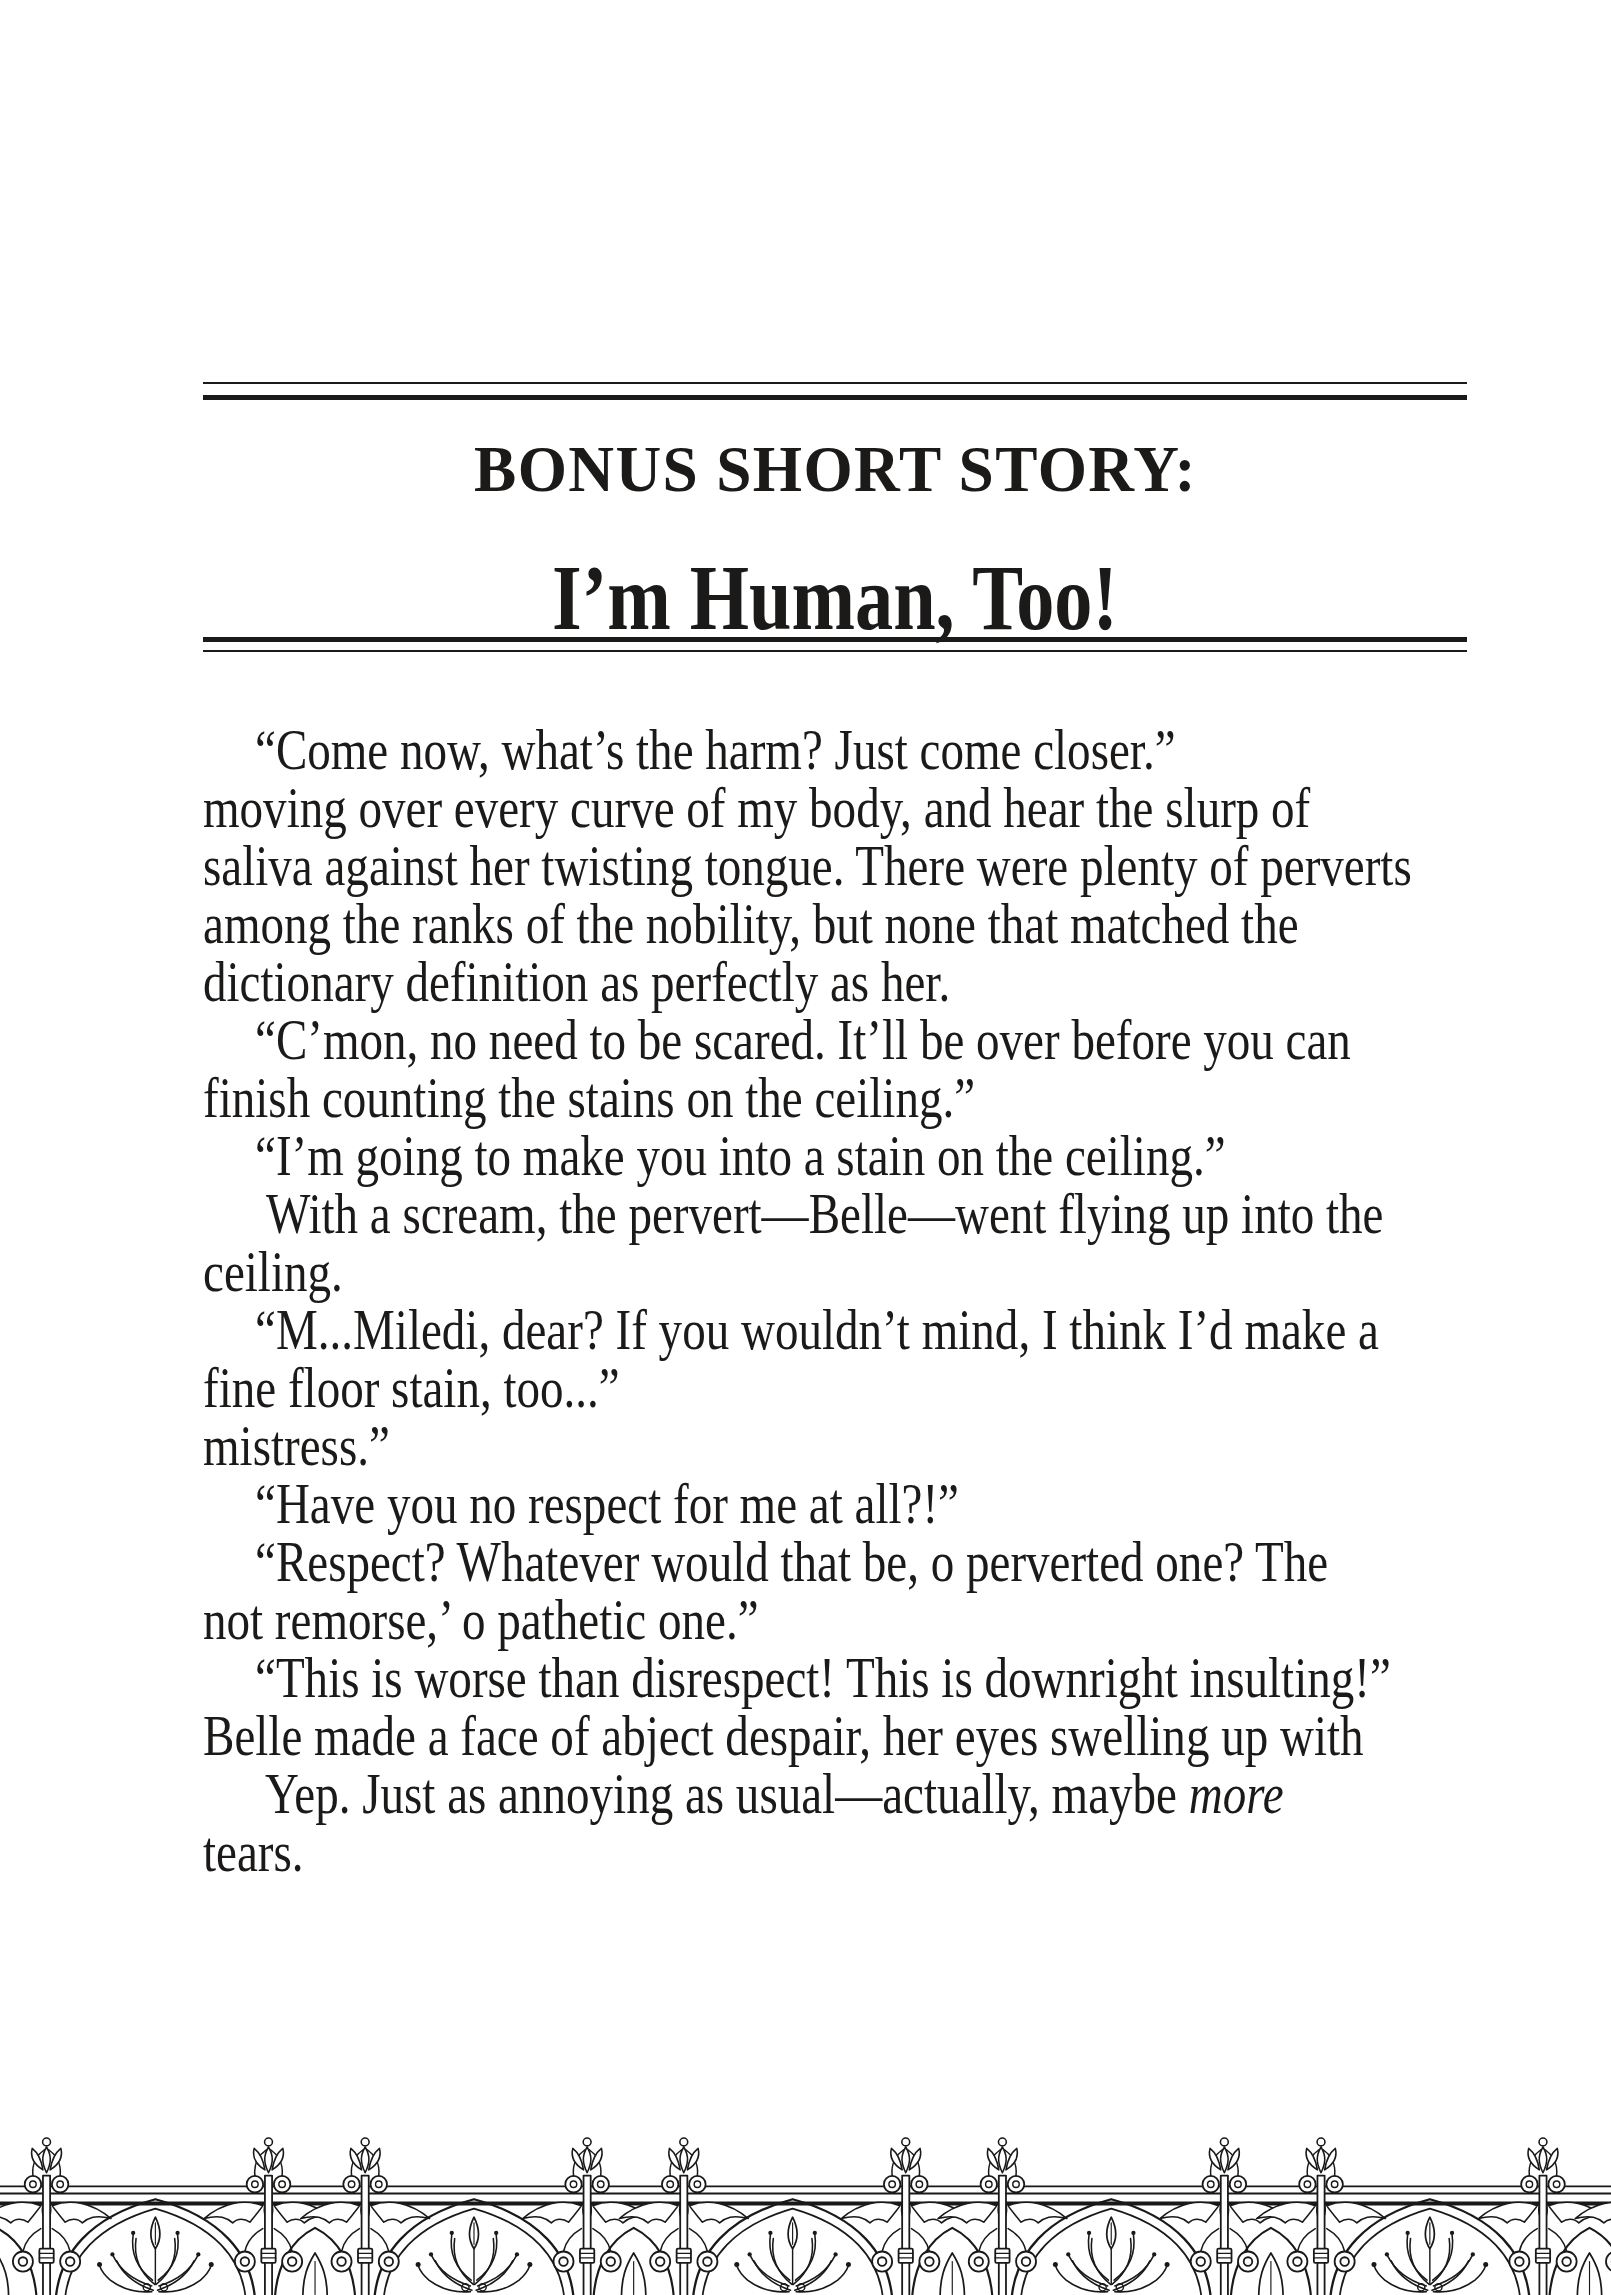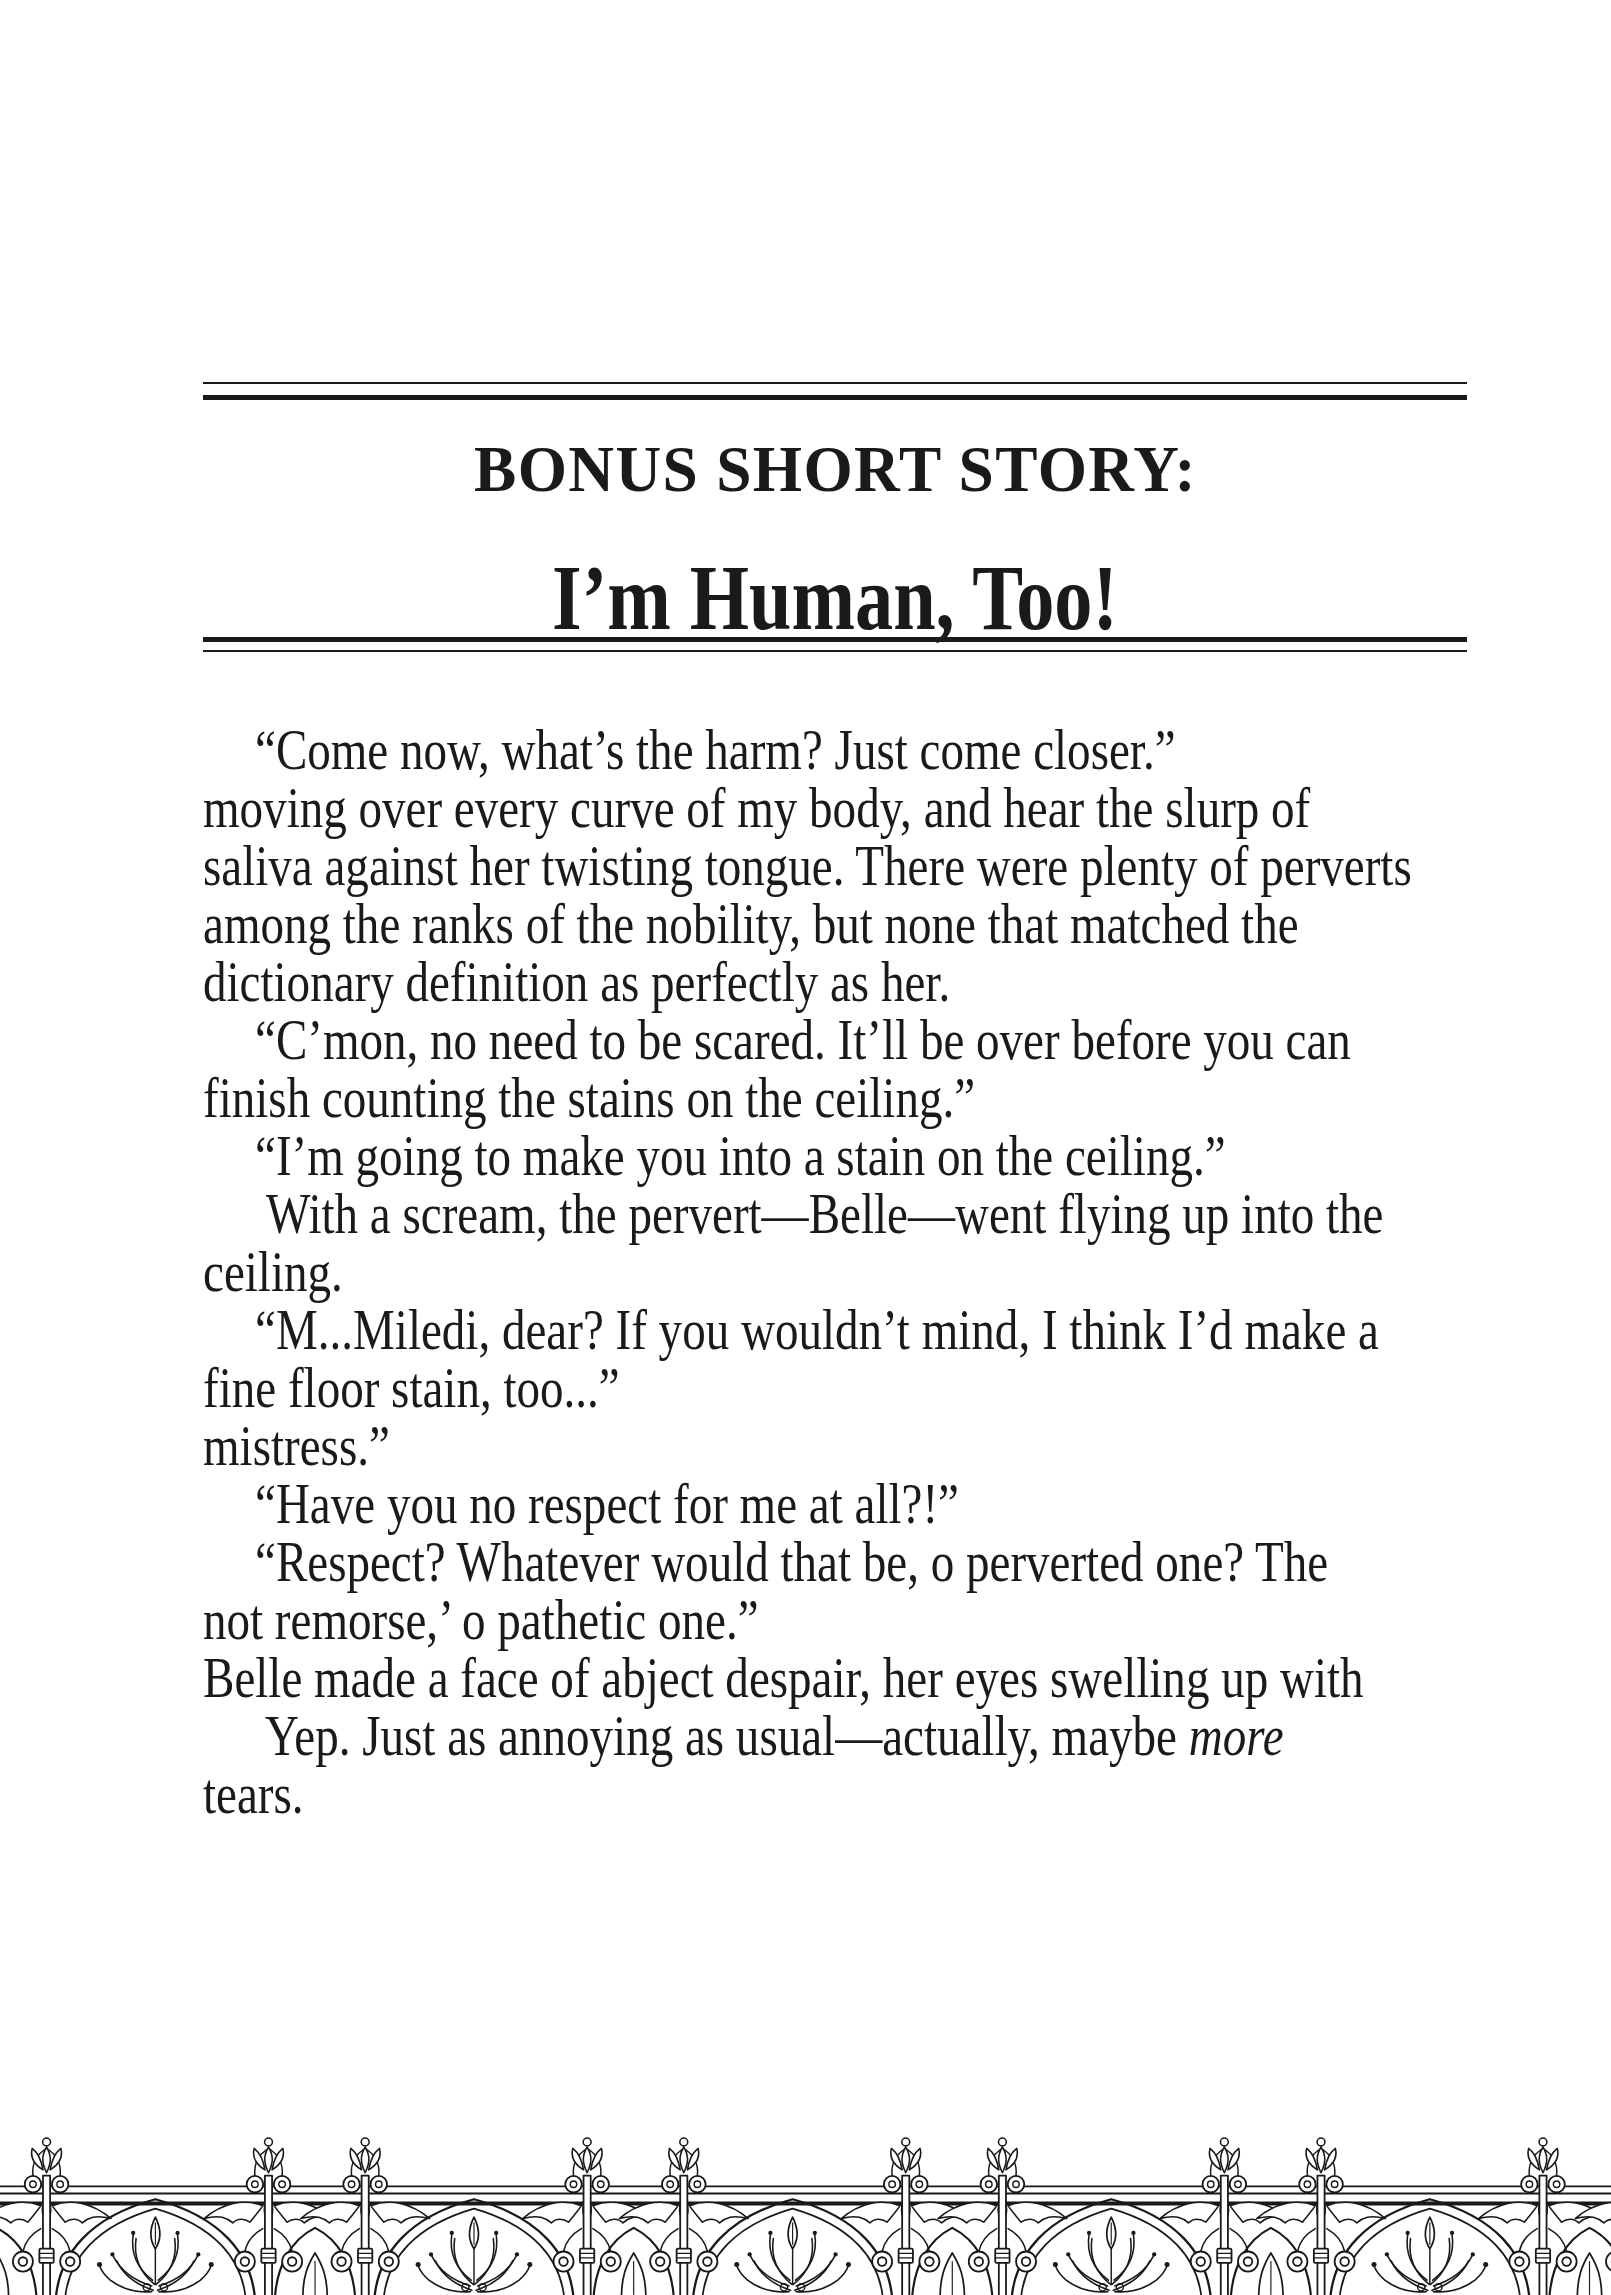--- a/index.html
+++ b/index.html
@@ -70,20 +70,21 @@
       <div class="line"><span class="ink"><span>finish counting the stains on the ceiling.”</span></span></div>
       <div class="line indent"><span class="ink"><span>“I’m going to make you into a stain on the ceiling.”</span></span></div>
       <div class="line indent"><span class="ink"><span> With a scream, the pervert—Belle—went flying up into the</span></span></div>
       <div class="line"><span class="ink"><span>ceiling.</span></span></div>
       <div class="line indent"><span class="ink"><span>“M...Miledi, dear? If you wouldn’t mind, I think I’d make a</span></span></div>
       <div class="line"><span class="ink"><span>fine floor stain, too...”</span></span></div>
       <div class="line"><span class="ink"><span>mistress.”</span></span></div>
       <div class="line indent"><span class="ink"><span>“Have you no respect for me at all?!”</span></span></div>
       <div class="line indent"><span class="ink"><span>“Respect? Whatever would that be, o perverted one? The</span></span></div>
       <div class="line"><span class="ink"><span>not remorse,’ o pathetic one.”</span></span></div>
+      <div class="line indent"><span class="ink"><span>“This is worse than disrespect! This is downright insulting!”</span></span></div>
       <div class="line"><span class="ink"><span>Belle made a face of abject despair, her eyes swelling up with</span></span></div>
       <div class="line indent"><span class="ink"><span> Yep. Just as annoying as usual—actually, maybe </span><span class="it">more</span></span></div>
       <div class="line"><span class="ink"><span>tears.</span></span></div>
     </div>
 
   <svg class="frieze" viewBox="0 0 2250 226" width="1611" height="162" fill="none" stroke="#1b1918" stroke-width="2.5" stroke-linecap="round" stroke-linejoin="round">
     <defs>
       <g id="post">
 
         <path d="M -8,100 C -34,90 -64,96 -90,118 C -68,112 -58,117 -50,124 C -43,117 -33,118 -26,123 C -20,115 -13,108 -8,100 Z" fill="#ffffff" stroke-width="2.2"></path>

